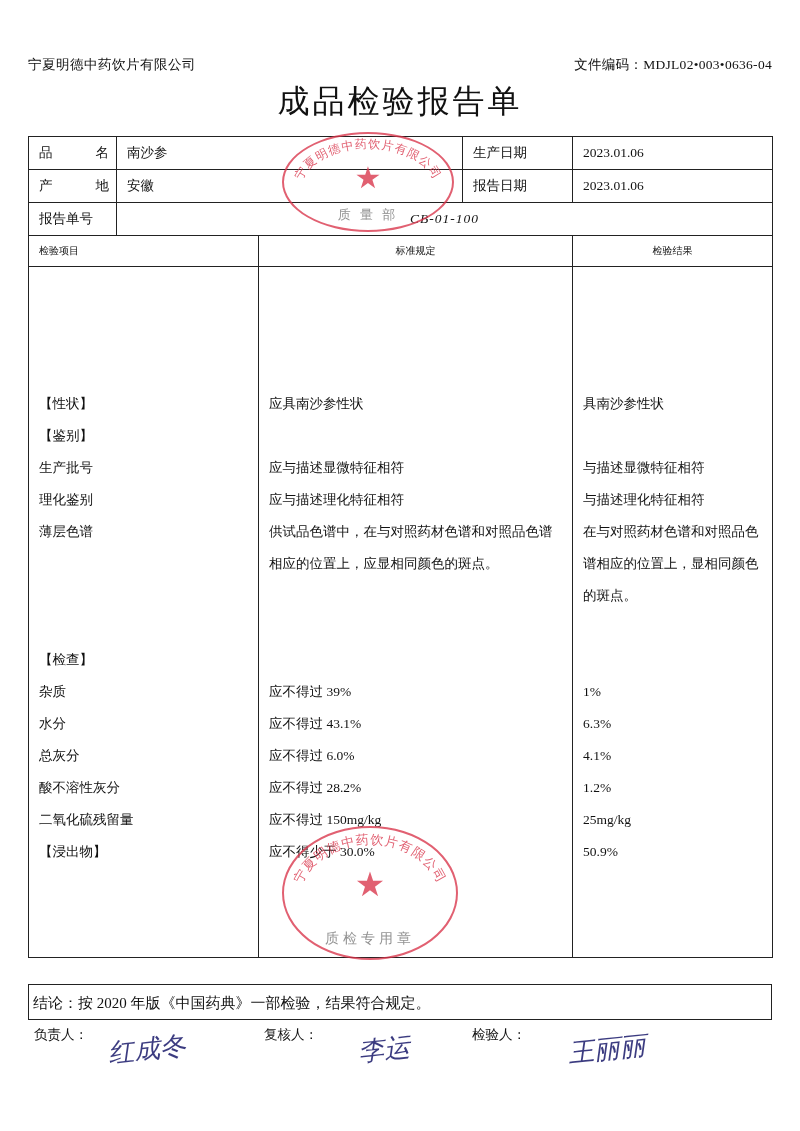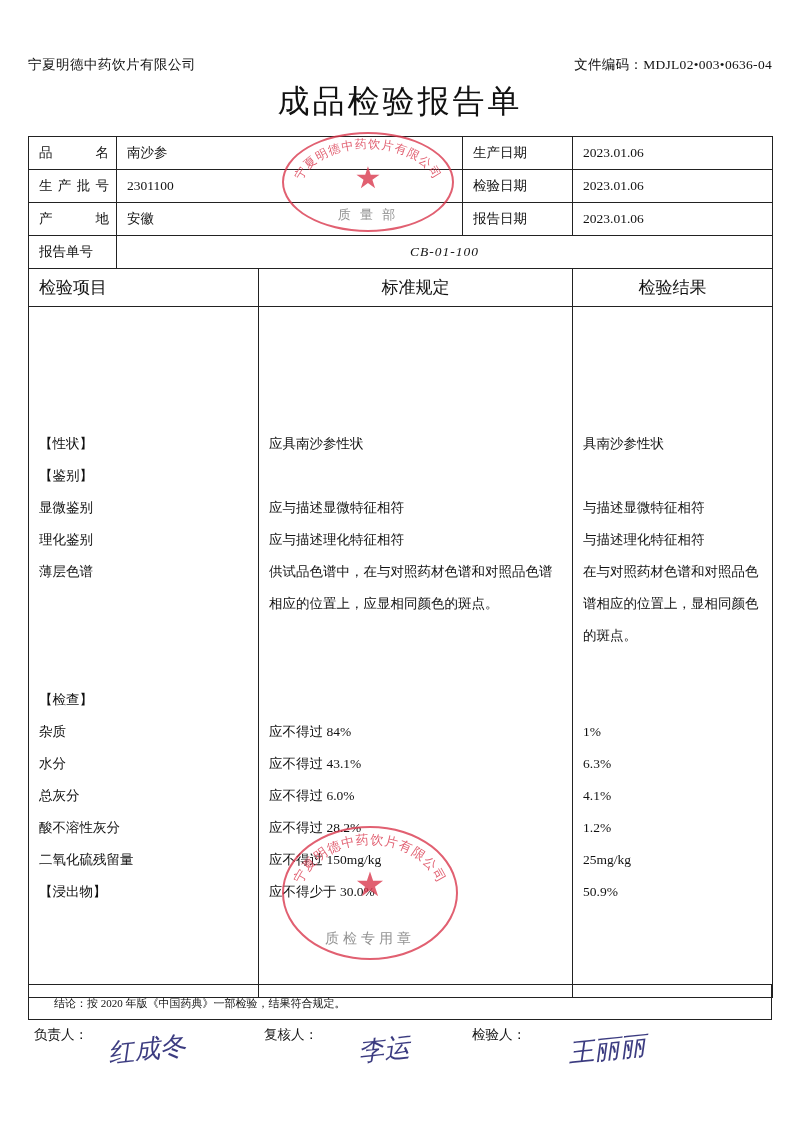--- a/index.html
+++ b/index.html
@@ -79,21 +79,21 @@
   }
   .report-no-val {
     text-align: center;
     letter-spacing: 1px;
     font-style: italic;
   }
 
   
   .res-head td {
     height: 30px;
-    font-size: 17px;
+    font-size: 10px;
   }
   .center { text-align: center; }
 
   .body-cell {
     vertical-align: top;
     height: 690px;
   }
   .sec {
     padding: 0 10px;
   }
@@ -112,22 +112,22 @@
   .conclusion {
     position: absolute;
     left: 28px;
     top: 984px;
     width: 744px;
     border: 1px solid #222;
     border-top: 1px solid #222;
     box-sizing: border-box;
     height: 36px;
     line-height: 36px;
-    padding-left: 25px;
-    font-size: 11px;
+    padding-left: 4px;
+    font-size: 15px;
   }
 
   .signs {
     position: absolute;
     left: 28px;
     top: 1026px;
     width: 744px;
     height: 70px;
     font-size: 13.5px;
   }
@@ -244,34 +244,20 @@
           </td>
         <td>
             <div class="cell-pad">生产日期</div>
           </td>
         <td>
             <div class="cell-pad">2023.01.06</div>
           </td>
       </tr>
       <tr class="row-h">
         <td class="lbl">
-            <div class="cell-pad"><span class="lbl-sp">生产批号</span></div>
-          </td>
-        <td colspan="2">
-            <div class="cell-pad">2301100</div>
-          </td>
-        <td>
-            <div class="cell-pad">检验日期</div>
-          </td>
-        <td>
-            <div class="cell-pad">2023.01.06</div>
-          </td>
-      </tr>
-      <tr class="row-h">
-        <td class="lbl">
             <div class="cell-pad"><span class="lbl-sp">产地</span></div>
           </td>
         <td colspan="2">
             <div class="cell-pad">安徽</div>
           </td>
         <td>
             <div class="cell-pad">报告日期</div>
           </td>
         <td>
             <div class="cell-pad">2023.01.06</div>
@@ -297,21 +283,21 @@
             <div class="cell-pad center">检验结果</div>
           </td>
       </tr>
 
       <tr>
         <td colspan="2" class="body-cell">
           <div class="sec">
             <div class="line blank">&nbsp;</div>
             <div class="line">【性状】</div>
             <div class="line">【鉴别】</div>
-            <div class="line">显微鉴别</div>
+            <div class="line">生产批号</div>
             <div class="line">理化鉴别</div>
             <div class="line">薄层色谱</div>
             <div class="line blank">&nbsp;</div>
             <div class="line blank">&nbsp;</div>
             <div class="line blank">&nbsp;</div>
             <div class="line">【检查】</div>
             <div class="line">杂质</div>
             <div class="line">水分</div>
             <div class="line">总灰分</div>
             <div class="line">酸不溶性灰分</div>
@@ -322,21 +308,21 @@
         <td colspan="2" class="body-cell">
           <div class="sec">
             <div class="line blank">&nbsp;</div>
             <div class="line">应具南沙参性状</div>
             <div class="line blank">&nbsp;</div>
             <div class="line">应与描述显微特征相符</div>
             <div class="line">应与描述理化特征相符</div>
             <div class="line wrap" style="height:96px">供试品色谱中，在与对照药材色谱和对照品色谱相应的位置上，应显相同颜色的斑点。</div>
             <div class="line blank">&nbsp;</div>
             <div class="line blank">&nbsp;</div>
-            <div class="line">应不得过 84%</div>
+            <div class="line">应不得过 39%</div>
             <div class="line">应不得过 43.1%</div>
             <div class="line">应不得过 6.0%</div>
             <div class="line">应不得过 28.2%</div>
             <div class="line">应不得过 150mg/kg</div>
             <div class="line">应不得少于 30.0%</div>
           </div>
         </td>
         <td class="body-cell">
           <div class="sec">
             <div class="line blank">&nbsp;</div>

